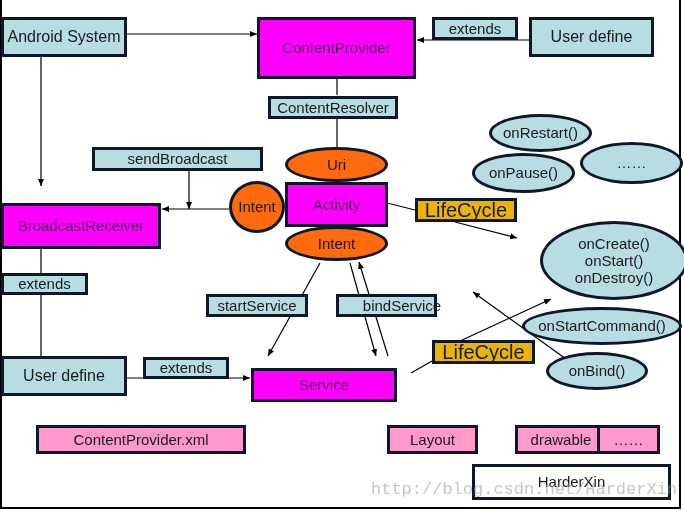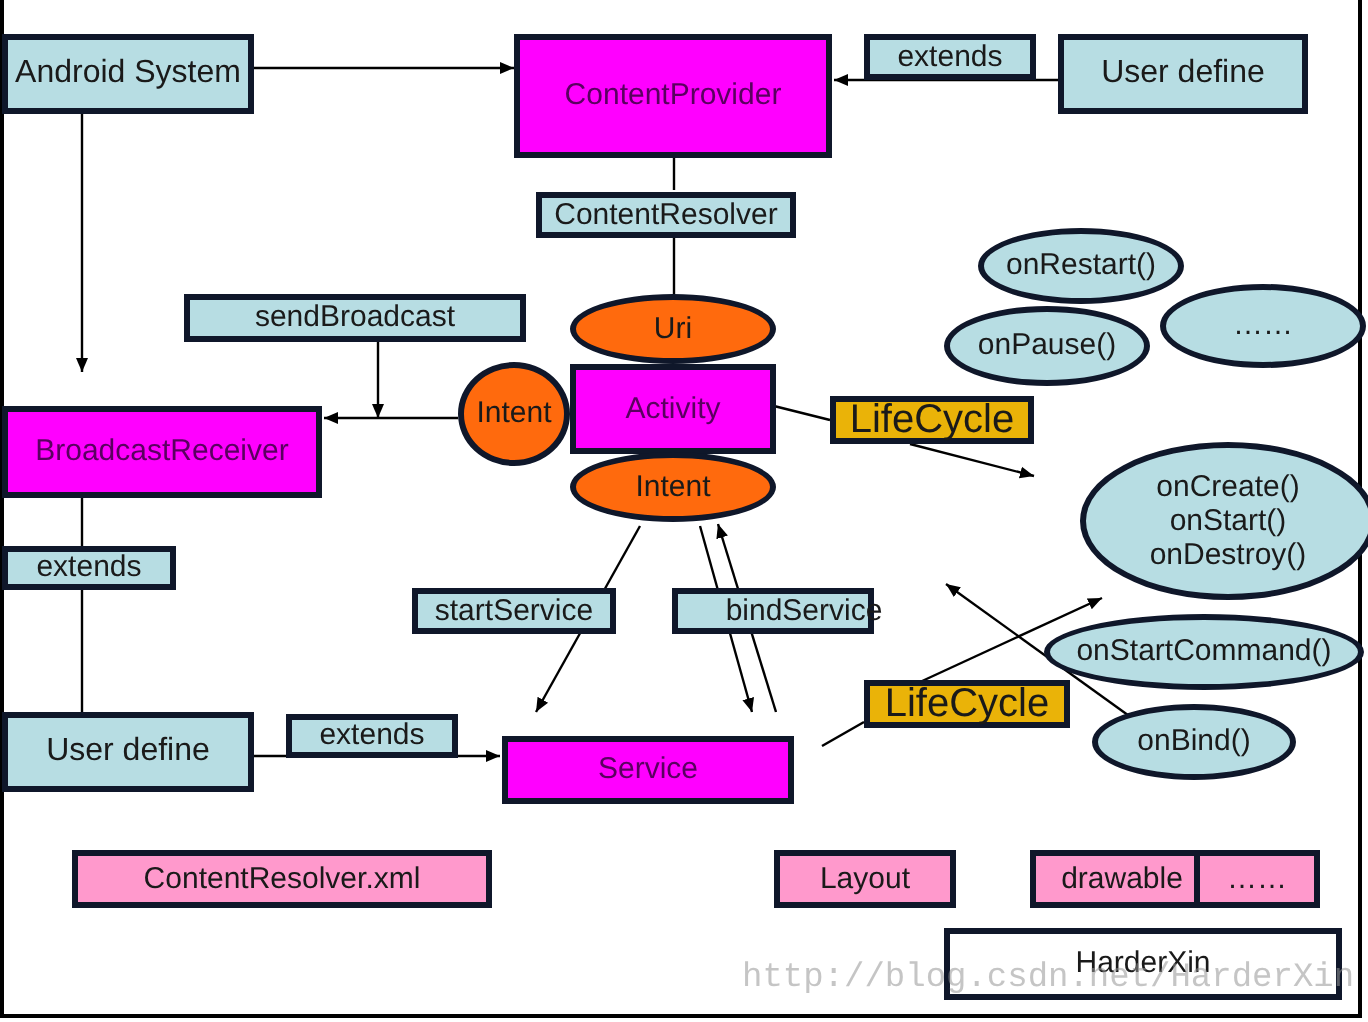--- a/index.html
+++ b/index.html
@@ -90,20 +90,20 @@
   <div class="node lbl" style="left:1px;top:273px;width:87px;height:22px;">extends</div>
   <div class="node lbl" style="left:206px;top:294px;width:102px;height:23px;">startService</div>
   <div class="node lbl" style="left:336px;top:294px;width:101px;height:23px;padding-left:31px;">bindService</div>
   <div class="node oval" style="left:522px;top:307px;width:160px;height:38px;">onStartCommand()</div>
   <div class="node purple" style="left:432px;top:340px;width:103px;height:24px;">LifeCycle</div>
   <div class="node sys" style="left:1px;top:356px;width:126px;height:40px;">User define</div>
   <div class="node lbl" style="left:143px;top:357px;width:86px;height:22px;">extends</div>
   <div class="node comp" style="left:251px;top:368px;width:146px;height:34px;">Service</div>
   <div class="node oval" style="left:546px;top:352px;width:102px;height:38px;">onBind()</div>
 
-  <div class="node pink" style="left:36px;top:425px;width:210px;height:29px;">ContentResolver.xml</div>
+  <div class="node pink" style="left:36px;top:425px;width:210px;height:29px;">ContentProvider.xml</div>
   <div class="node pink" style="left:387px;top:425px;width:91px;height:29px;">Layout</div>
   <div class="node pink" style="left:515px;top:425px;width:92px;height:29px;">drawable</div>
   <div class="node pink" style="left:597px;top:425px;width:63px;height:29px;">……</div>
 
   <div class="node plain" style="left:472px;top:464px;width:199px;height:36px;">HarderXin</div>
   <div id="watermark">http://blog.csdn.net/HarderXin</div>
 </div>
 
 </body></html>

